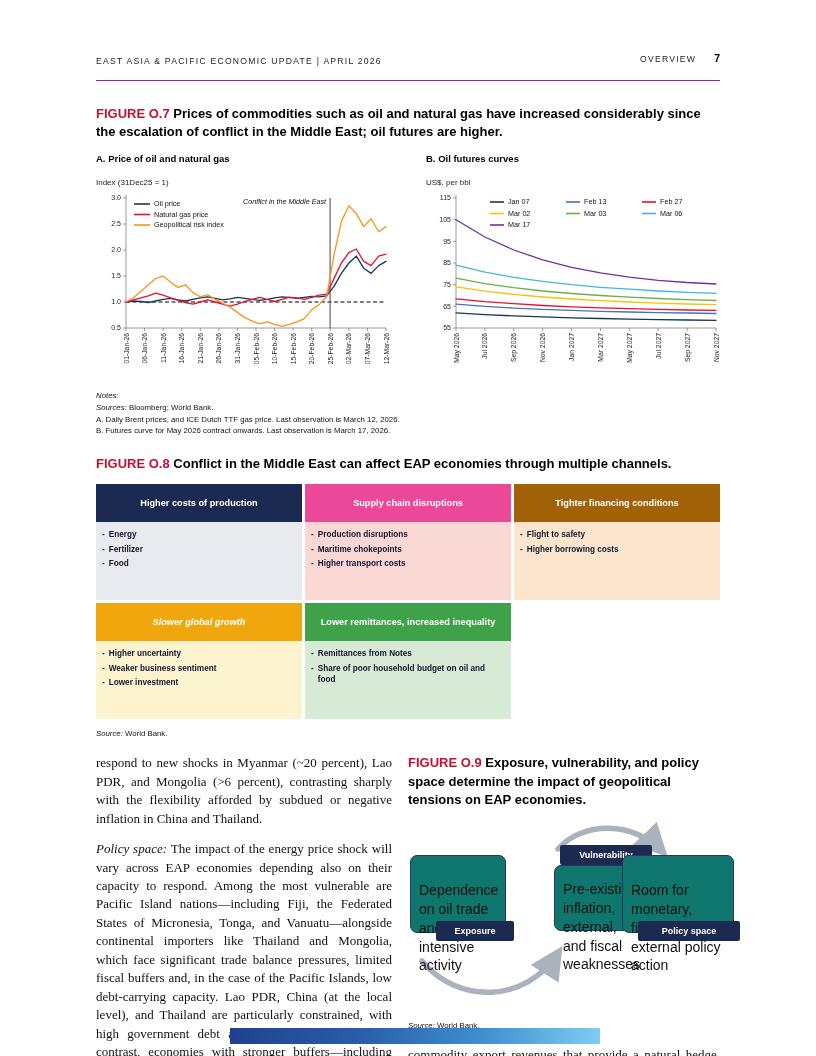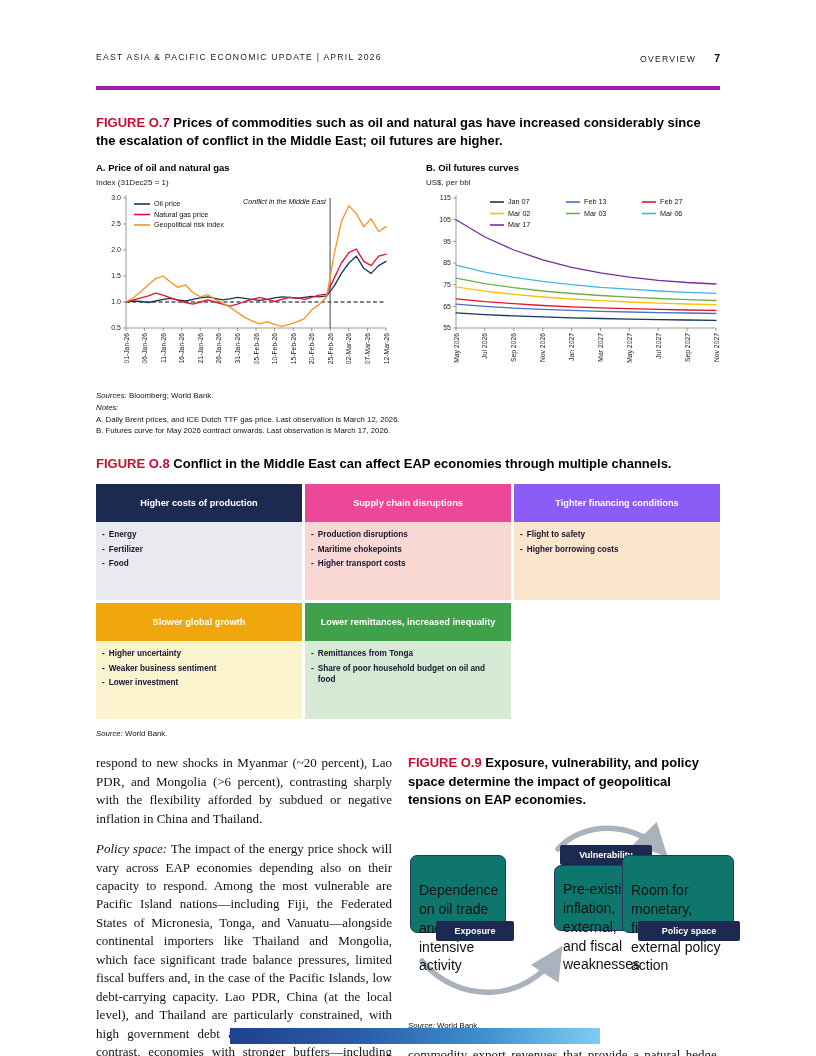--- a/index.html
+++ b/index.html
@@ -1,28 +1,28 @@
 <!DOCTYPE html>
 <html><head>
 <meta charset="utf-8">
 <style>
 *{margin:0;padding:0;box-sizing:border-box}
 html,body{background:#fff}
 .page{position:relative;width:816px;height:1056px;margin:0 auto;background:#fff;overflow:hidden;
   font-family:"Liberation Sans",sans-serif;color:#1a1a1a;padding:48px 96px 0}
-.page-header{display:flex;justify-content:space-between;align-items:center;border-bottom:4px solid #a21caf;padding-bottom:20px}
+.page-header{display:flex;justify-content:space-between;align-items:flex-end;border-bottom:1px solid #a21caf;padding-bottom:14px}
 .running-head,.section-head{font-size:8.6px;letter-spacing:1.25px;color:#222}
 .page-num{font-size:10.5px;font-weight:700;margin-left:18px;letter-spacing:0;color:#000}
 .fig-caption{font-size:13px;font-weight:700;line-height:1.4;color:#000}
 .fig-label{color:#c8102e}
 .sec-fig7{margin-top:24px}
 .charts-row{display:flex;gap:36px;margin-top:12px}
 .chart-panel{width:294px}
 .panel-title{font-size:9.5px;font-weight:700;color:#000}
-.y-unit{font-size:8px;color:#222;margin-top:5px}
+.y-unit{font-size:8px;color:#222;margin-top:14px}
 svg.chart{display:block;margin-top:1px;font-family:"Liberation Sans",sans-serif}
 .notes-block{margin-top:2px;font-size:7.8px;line-height:1.5;color:#111}
 .ital{font-style:italic}
 .sec-fig8{margin-top:18px}
 #channels-grid{display:grid;grid-template-columns:repeat(3,1fr);gap:3px;margin-top:11px}
 .channel-header{color:#fff;font-weight:700;font-size:9.2px;text-align:center;padding:6px 8px;min-height:38px;display:flex;align-items:center;justify-content:center;line-height:1.25}
 .channel-body{padding:7px 6px 9px;font-size:8.2px;font-weight:700;color:#14142e;line-height:1.4;min-height:78px}
 .channel-item{display:flex;gap:4px;margin-bottom:3px}
 .source-line{margin-top:10px;font-size:7.8px;color:#111}
 .columns{display:flex;gap:16px;margin-top:16px}
@@ -184,22 +184,22 @@
             <line x1="140" y1="25.5" x2="154" y2="25.5" stroke="#70ad47" stroke-width="1.6"></line>
             <text x="158" y="27.9" font-size="7.2" fill="#111">Mar 03</text>
             <line x1="216" y1="25.5" x2="230" y2="25.5" stroke="#41b6e6" stroke-width="1.6"></line>
             <text x="234" y="27.9" font-size="7.2" fill="#111">Mar 06</text>
             <line x1="64" y1="37" x2="78" y2="37" stroke="#7030a0" stroke-width="1.6"></line>
             <text x="82" y="39.4" font-size="7.2" fill="#111">Mar 17</text>
           </svg>
       </div>
     </div>
     <div class="notes-block">
+      <p><em class="ital">Notes:</em></p>
       <p><em class="ital">Sources:</em><span> Bloomberg; World Bank.</span></p>
-      <p><em class="ital">Notes:</em></p>
       <p>A. Daily Brent prices, and ICE Dutch TTF gas price. Last observation is March 12, 2026.</p>
       <p>B. Futures curve for May 2026 contract onwards. Last observation is March 17, 2026.</p>
     </div>
   </section>
 
   <section class="sec-fig8">
     <p class="fig-caption">
       <span class="fig-label">FIGURE O.8</span>
       <span>Conflict in the Middle East can affect EAP economies through multiple channels.</span>
     </p>
@@ -232,55 +232,55 @@
               <span>-</span>
               <span>Maritime chokepoints</span>
             </div>
             <div class="channel-item">
               <span>-</span>
               <span>Higher transport costs</span>
             </div>
           </div>
         </div>
         <div>
-          <div class="channel-header" style="background: #8b5cf6;">Tighter financing conditions</div>
+          <div class="channel-header" style="background: #a16207;">Tighter financing conditions</div>
           <div class="channel-body" style="background: rgb(251, 229, 205);">
             <div class="channel-item">
               <span>-</span>
               <span>Flight to safety</span>
             </div>
             <div class="channel-item">
               <span>-</span>
               <span>Higher borrowing costs</span>
             </div>
           </div>
         </div>
         <div>
-          <div class="channel-header" style="background: rgb(240, 167, 14);">Slower global growth</div>
+          <div class="channel-header" style="background: rgb(240, 167, 14); font-style: italic;">Slower global growth</div>
           <div class="channel-body" style="background: rgb(252, 243, 207);">
             <div class="channel-item">
               <span>-</span>
               <span>Higher uncertainty</span>
             </div>
             <div class="channel-item">
               <span>-</span>
               <span>Weaker business sentiment</span>
             </div>
             <div class="channel-item">
               <span>-</span>
               <span>Lower investment</span>
             </div>
           </div>
         </div>
         <div>
           <div class="channel-header" style="background: rgb(63, 161, 74);">Lower remittances, increased inequality</div>
           <div class="channel-body" style="background: rgb(215, 234, 214);">
             <div class="channel-item">
               <span>-</span>
-              <span>Remittances from Tonga</span>
+              <span>Remittances from Notes</span>
             </div>
             <div class="channel-item">
               <span>-</span>
               <span>Share of poor household budget on oil and food</span>
             </div>
           </div>
         </div>
       </div>
     <p class="source-line"><em class="ital">Source:</em><span> World Bank.</span></p>
   </section>

